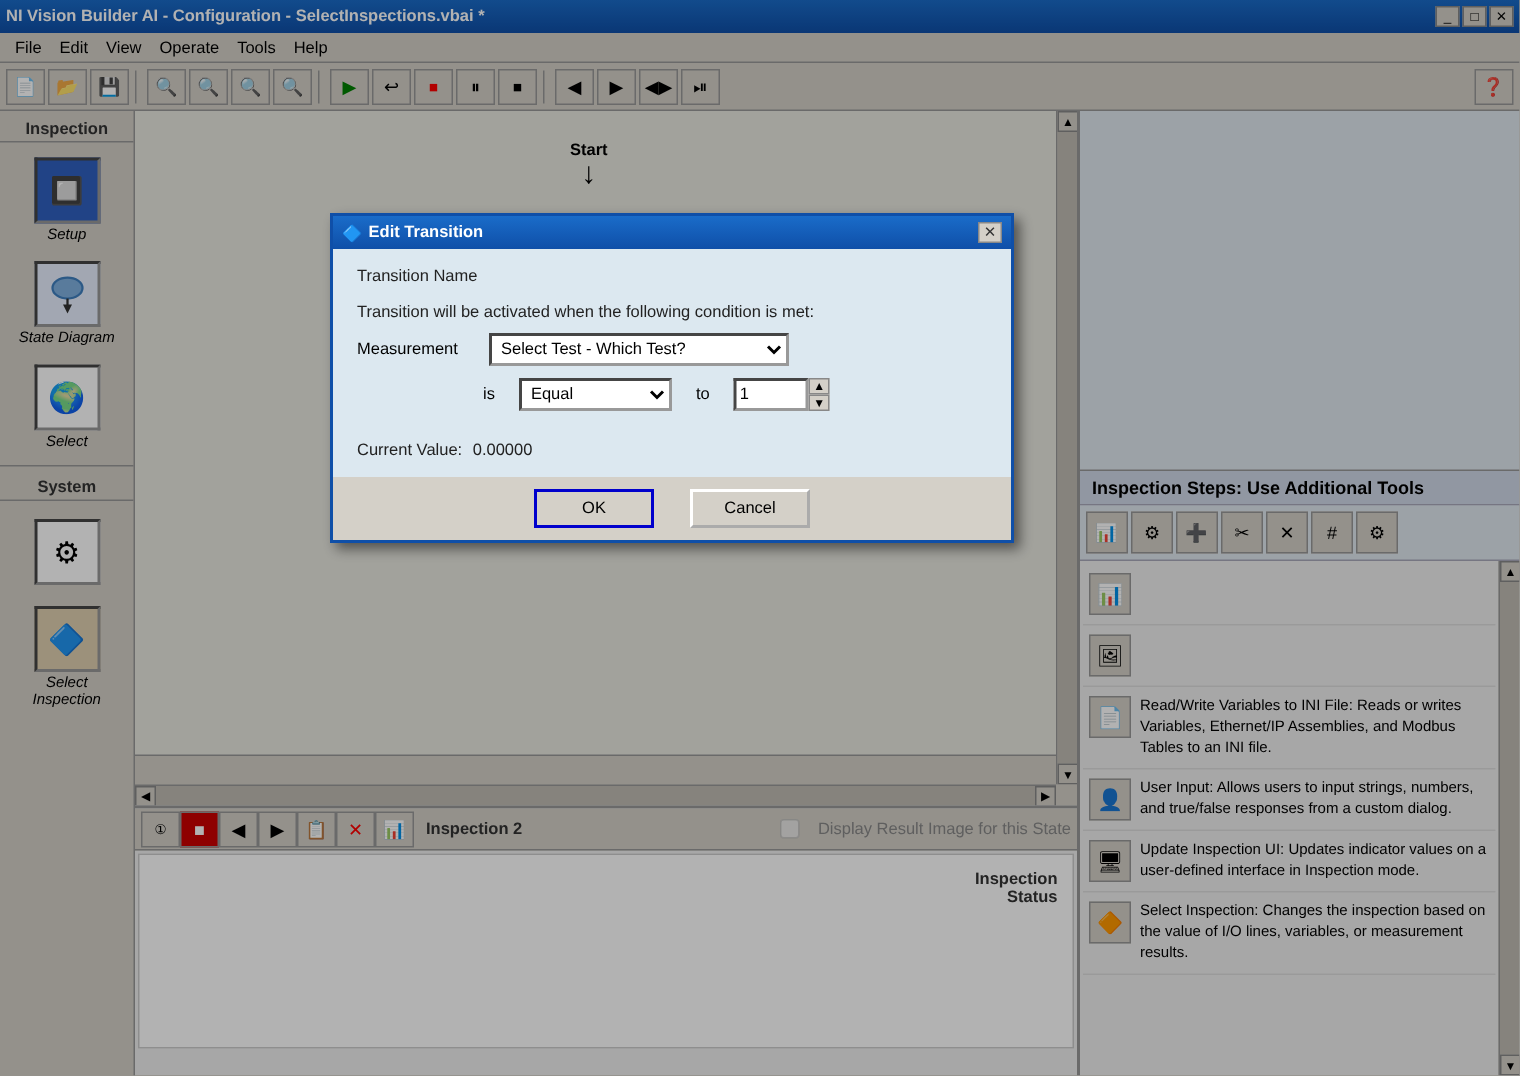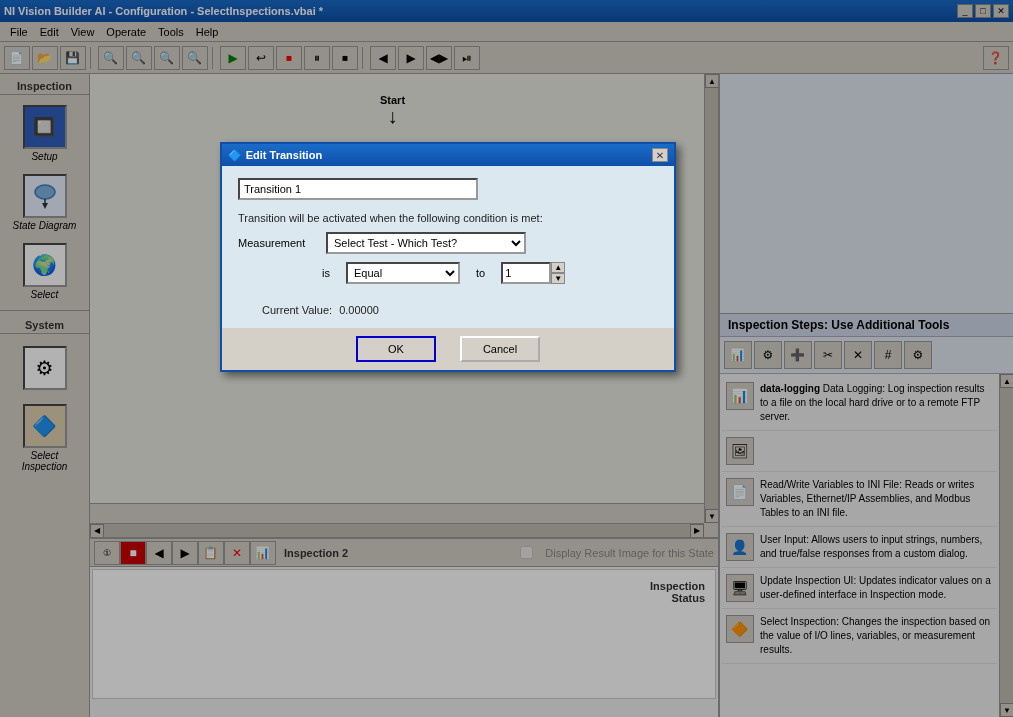--- a/index.html
+++ b/index.html
@@ -65,26 +65,26 @@
     .modal { position: absolute; top: 142px; left: 220px; width: 456px; background: #d4d0c8; border: 2px solid #0f4fa8; box-shadow: 4px 4px 8px rgba(0,0,0,0.5); z-index: 101; }
     .modal-title-bar { background: linear-gradient(to bottom, #1a6cc9, #0f4fa8); height: 22px; display: flex; align-items: center; justify-content: space-between; padding: 0 6px; }
     .modal-title-text { color: white; font-size: 11px; font-weight: bold; display: flex; align-items: center; gap: 4px; }
     .modal-close-btn { width: 16px; height: 14px; background: #d4d0c8; border: 1px solid #888; display: flex; align-items: center; justify-content: center; font-size: 10px; cursor: pointer; color: #333; }
     .modal-label { font-size: 11px; margin-bottom: 4px; color: #222; }
     .modal-input { width: 240px; height: 22px; border: 2px inset #999; background: white; padding: 2px 4px; font-size: 11px; }
     .modal-condition { font-size: 11px; margin: 12px 0 8px 0; color: #222; }
     .modal-row { display: flex; align-items: center; gap: 8px; margin-bottom: 8px; }
     .modal-field-label { font-size: 11px; width: 80px; }
     .modal-select { height: 22px; border: 2px inset #999; background: white; padding: 0 2px; font-size: 11px; width: 200px; cursor: pointer; }
-    .modal-select-sm { height: 22px; border: 2px inset #999; background: white; padding: 0 2px; font-size: 11px; width: 114px; }
+    .modal-select-sm { height: 22px; border: 2px inset #999; background: white; padding: 0 2px; font-size: 11px; width: 102px; }
     .modal-spinbox { display: flex; align-items: center; }
     .spin-input { height: 22px; width: 50px; border: 2px inset #999; background: white; padding: 0 2px; font-size: 11px; }
     .spin-btns { display: flex; flex-direction: column; }
     .spin-btn { width: 14px; height: 11px; background: #d4d0c8; border: 1px solid #888; display: flex; align-items: center; justify-content: center; font-size: 8px; cursor: pointer; }
-    .modal-current { font-size: 11px; color: #222; margin-top: 16px; margin-left: 24px; }
+    .modal-current { font-size: 11px; color: #222; margin-top: 16px; }
     .modal-buttons { display: flex; justify-content: center; gap: 8px; padding: 12px 0 8px 0; }
     .modal-btn { width: 80px; height: 26px; background: #d4d0c8; border: 2px outset #fff; font-size: 11px; cursor: pointer; display: flex; align-items: center; justify-content: center; }
     .modal-btn-ok { border: 2px solid #0000cc; }
 
     .is-label { font-size: 11px; }
     .to-label { font-size: 11px; }
 
     
     .transition-box { position: absolute; top: 185px; left: 240px; background: #e8e8e8; border: 1px solid #666; padding: 2px 6px; font-size: 11px; }
 
@@ -240,21 +240,20 @@
       <div class="tool-btn">➕</div>
       <div class="tool-btn">✂</div>
       <div class="tool-btn">✕</div>
       <div class="tool-btn">#</div>
       <div class="tool-btn">⚙</div>
     </div>
     <div style="display:flex;flex:1;overflow:hidden;">
       <div class="right-scroll-area" style="flex:1;">
         <div class="tool-item">
           <div class="tool-icon">📊</div>
-          <div class="tool-desc"><strong>data-logging</strong> <span>Data Logging:  Log inspection results to a file on the local hard drive or to a remote FTP server.</span></div>
         </div>
         <div class="tool-item">
           <div class="tool-icon">🖼</div>
         </div>
         <div class="tool-item">
           <div class="tool-icon">📄</div>
           <div class="tool-desc"><span>Read/Write Variables to INI File:  Reads or writes Variables, Ethernet/IP Assemblies, and Modbus Tables to an INI file.</span></div>
         </div>
         <div class="tool-item">
           <div class="tool-icon">👤</div>
@@ -282,21 +281,21 @@
 <div class="modal-overlay">
   <div class="modal">
     <div class="modal-title-bar">
       <div class="modal-title-text">
         <span>🔷</span>
         <span>Edit Transition</span>
       </div>
       <div class="modal-close-btn">✕</div>
     </div>
     <div style="padding:12px 16px;background:#dce8f0;">
-      <input type="text" class="modal-input" value="Transition 1" style="">
+      <div class="modal-label">Transition Name</div>
       <div class="modal-condition">Transition will be activated when the following condition is met:</div>
       <div class="modal-row">
         <span class="modal-field-label">Measurement</span>
         <select class="modal-select">
           <option>Select Test - Which Test?</option>
         </select>
       </div>
       <div class="modal-row" style="padding-left:84px;">
         <span class="is-label" style="margin-right:8px;">is</span>
         <select class="modal-select-sm">

